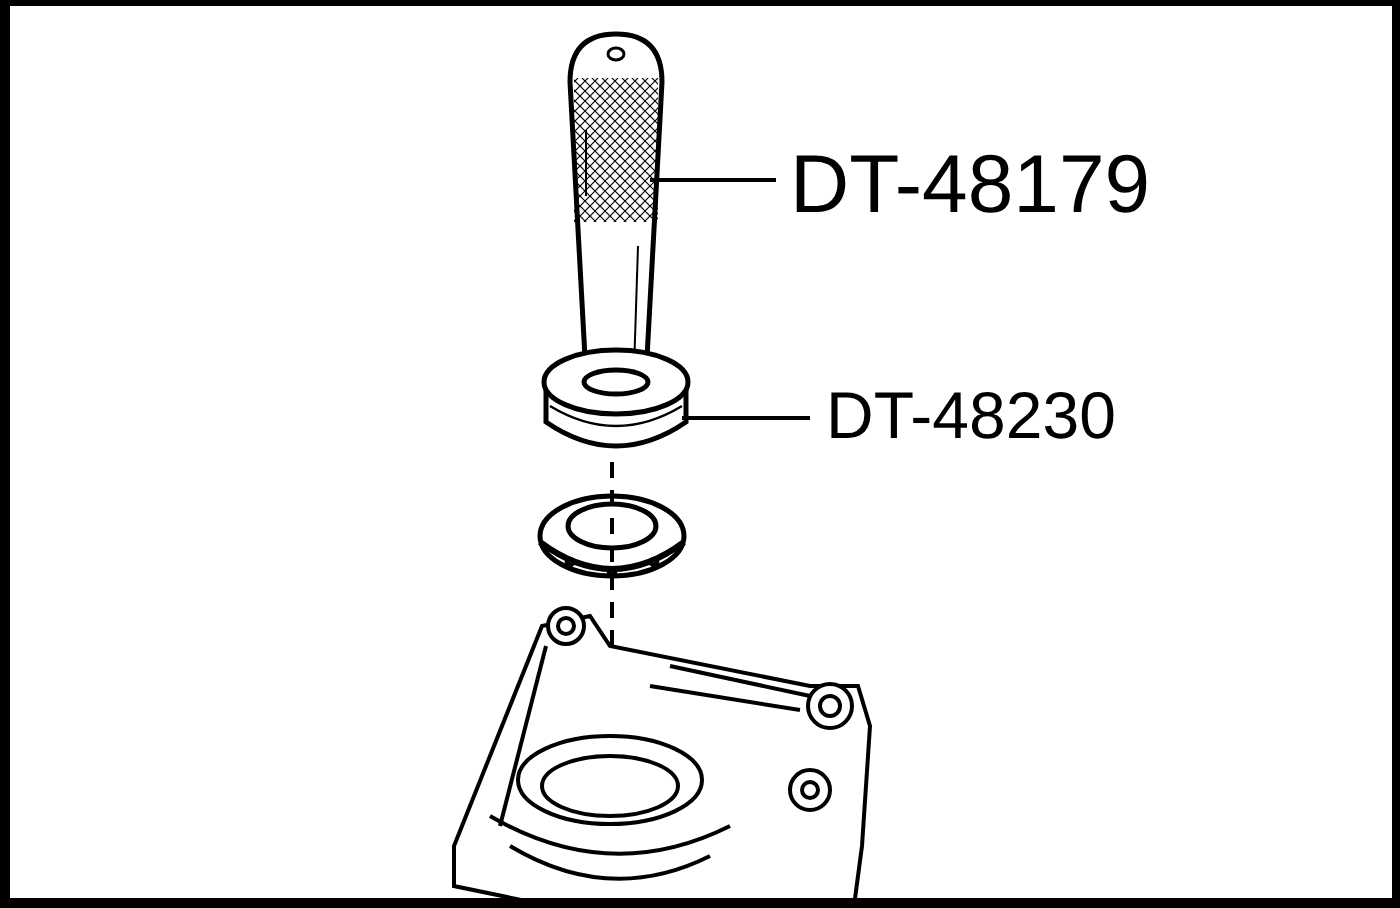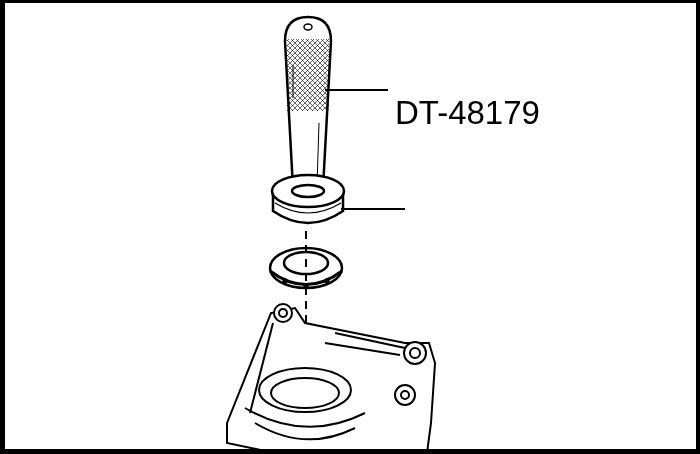--- a/index.html
+++ b/index.html
@@ -7,21 +7,21 @@
     position:relative; width:700px; height:454px; box-sizing:border-box;
     border-left:5px solid #000; border-top:3px solid #000;
     border-right:4px solid #000; border-bottom:5px solid #000;
     background:#fff; overflow:hidden;
   }
   svg.art { position:absolute; left:0; top:0; }
   .label {
     position:absolute; font-family:"Liberation Sans", sans-serif;
     color:#000; white-space:nowrap;
   }
-  .callout-1 { left:390px; top:66px; font-size:33px;margin-top:25px; }
+  .callout-1 { left:390px; top:66px; font-size:41px; }
   .callout-2 { left:408px; top:186px; font-size:33px; }
   .fig-id { left:586px; top:410px; font-size:16px; }
 </style>
 </head>
 <body>
 
 <div class="frame">
   <svg class="art" width="700" height="454" viewBox="0 0 700 454">
     <defs>
       <pattern id="knurl" width="5" height="5" patternUnits="userSpaceOnUse">
@@ -70,13 +70,14 @@
       <ellipse cx="300" cy="390" rx="34" ry="15"></ellipse>
       <path d="M240 405 Q300 440 360 410" fill="none"></path>
       <path d="M250 420 Q300 450 350 425" fill="none"></path>
       <path d="M268 320 L245 410" fill="none"></path>
       <path d="M320 340 L395 352" fill="none"></path>
       <path d="M330 330 L400 345" fill="none"></path>
     </g>
   </svg>
 
   <div class="label callout-1">DT-48179</div>
+  <div class="label callout-2">DT-48230</div>
 </div>
 
 </body></html>

